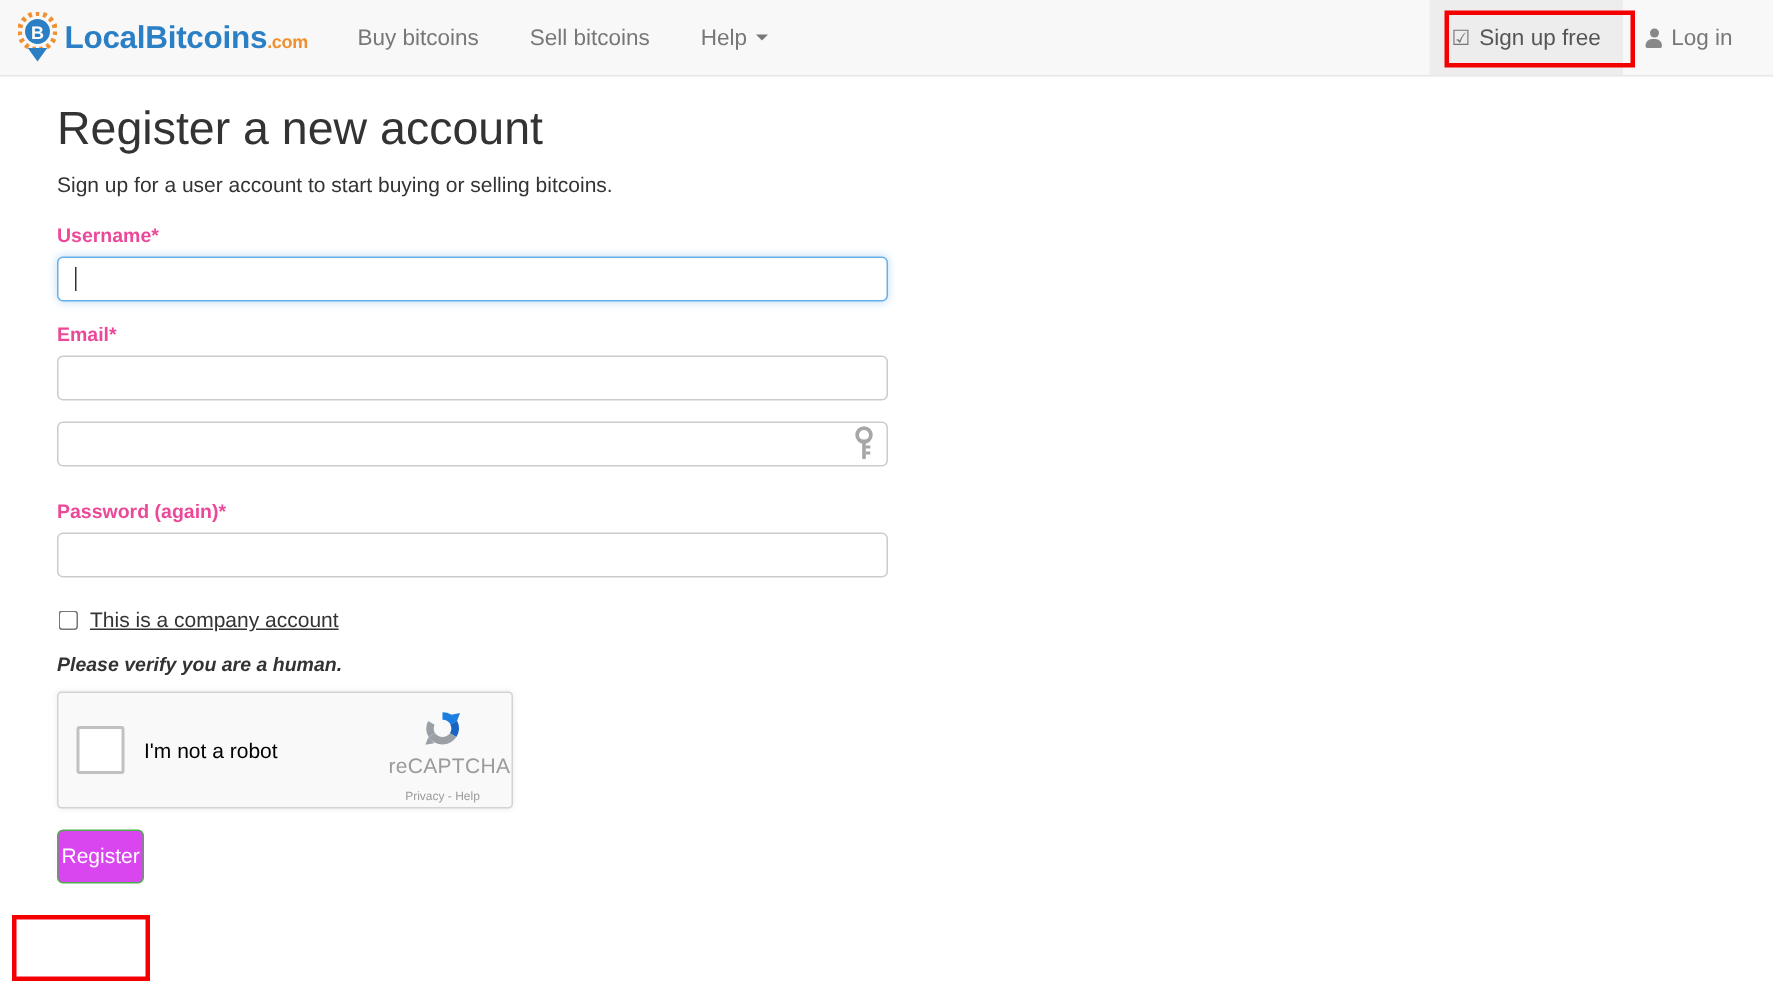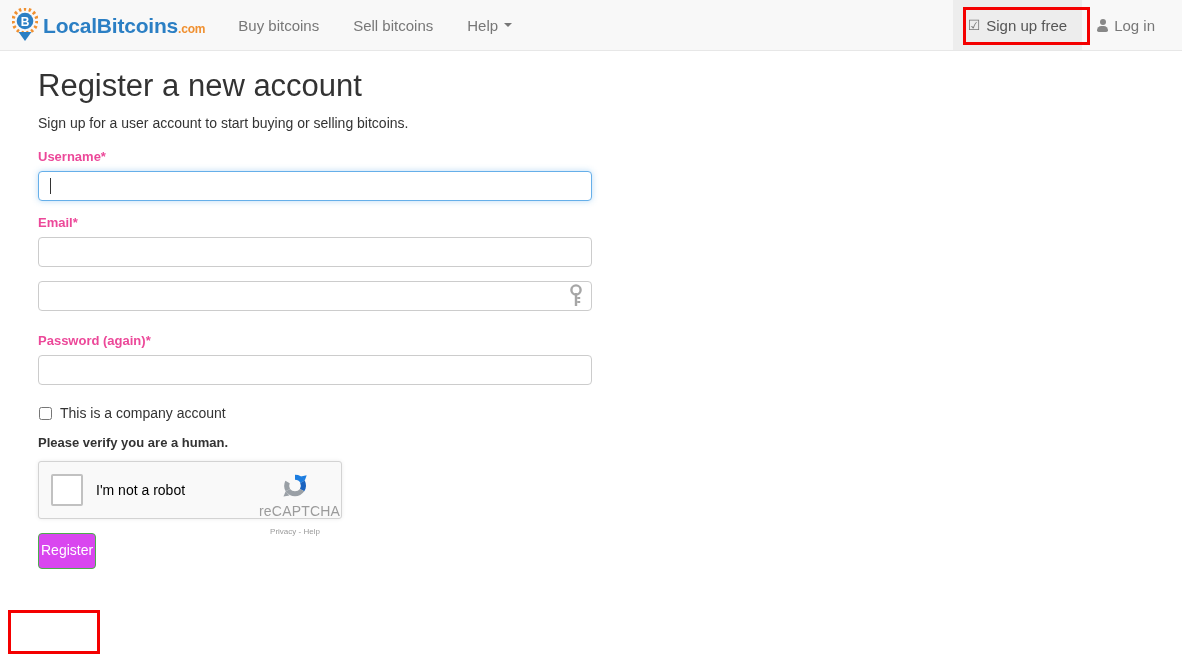--- a/index.html
+++ b/index.html
@@ -199,33 +199,35 @@
   .checkbox-row input[type=checkbox] {
     width: 13px;
     height: 13px;
     margin: 0 8px 0 1px;
     cursor: pointer;
   }
   .checkbox-label {
     font-size: 14px;
     color: #333333;
     cursor: pointer;
+    text-decoration: underline;
   }
   .verify-title {
     font-size: 13px;
     font-weight: bold;
     color: #333333;
     margin: 0 0 11px 0;
+    font-style: italic;
   }
 
   
   .recaptcha {
     box-sizing: border-box;
     width: 304px;
-    height: 58px;
+    height: 78px;
     background: #f9f9f9;
     border: 1px solid #d3d3d3;
     border-radius: 3px;
     display: flex;
     align-items: center;
     position: relative;
     box-shadow: 0 0 4px rgba(0,0,0,.08);
   }
   .rc-box {
     width: 28px;

